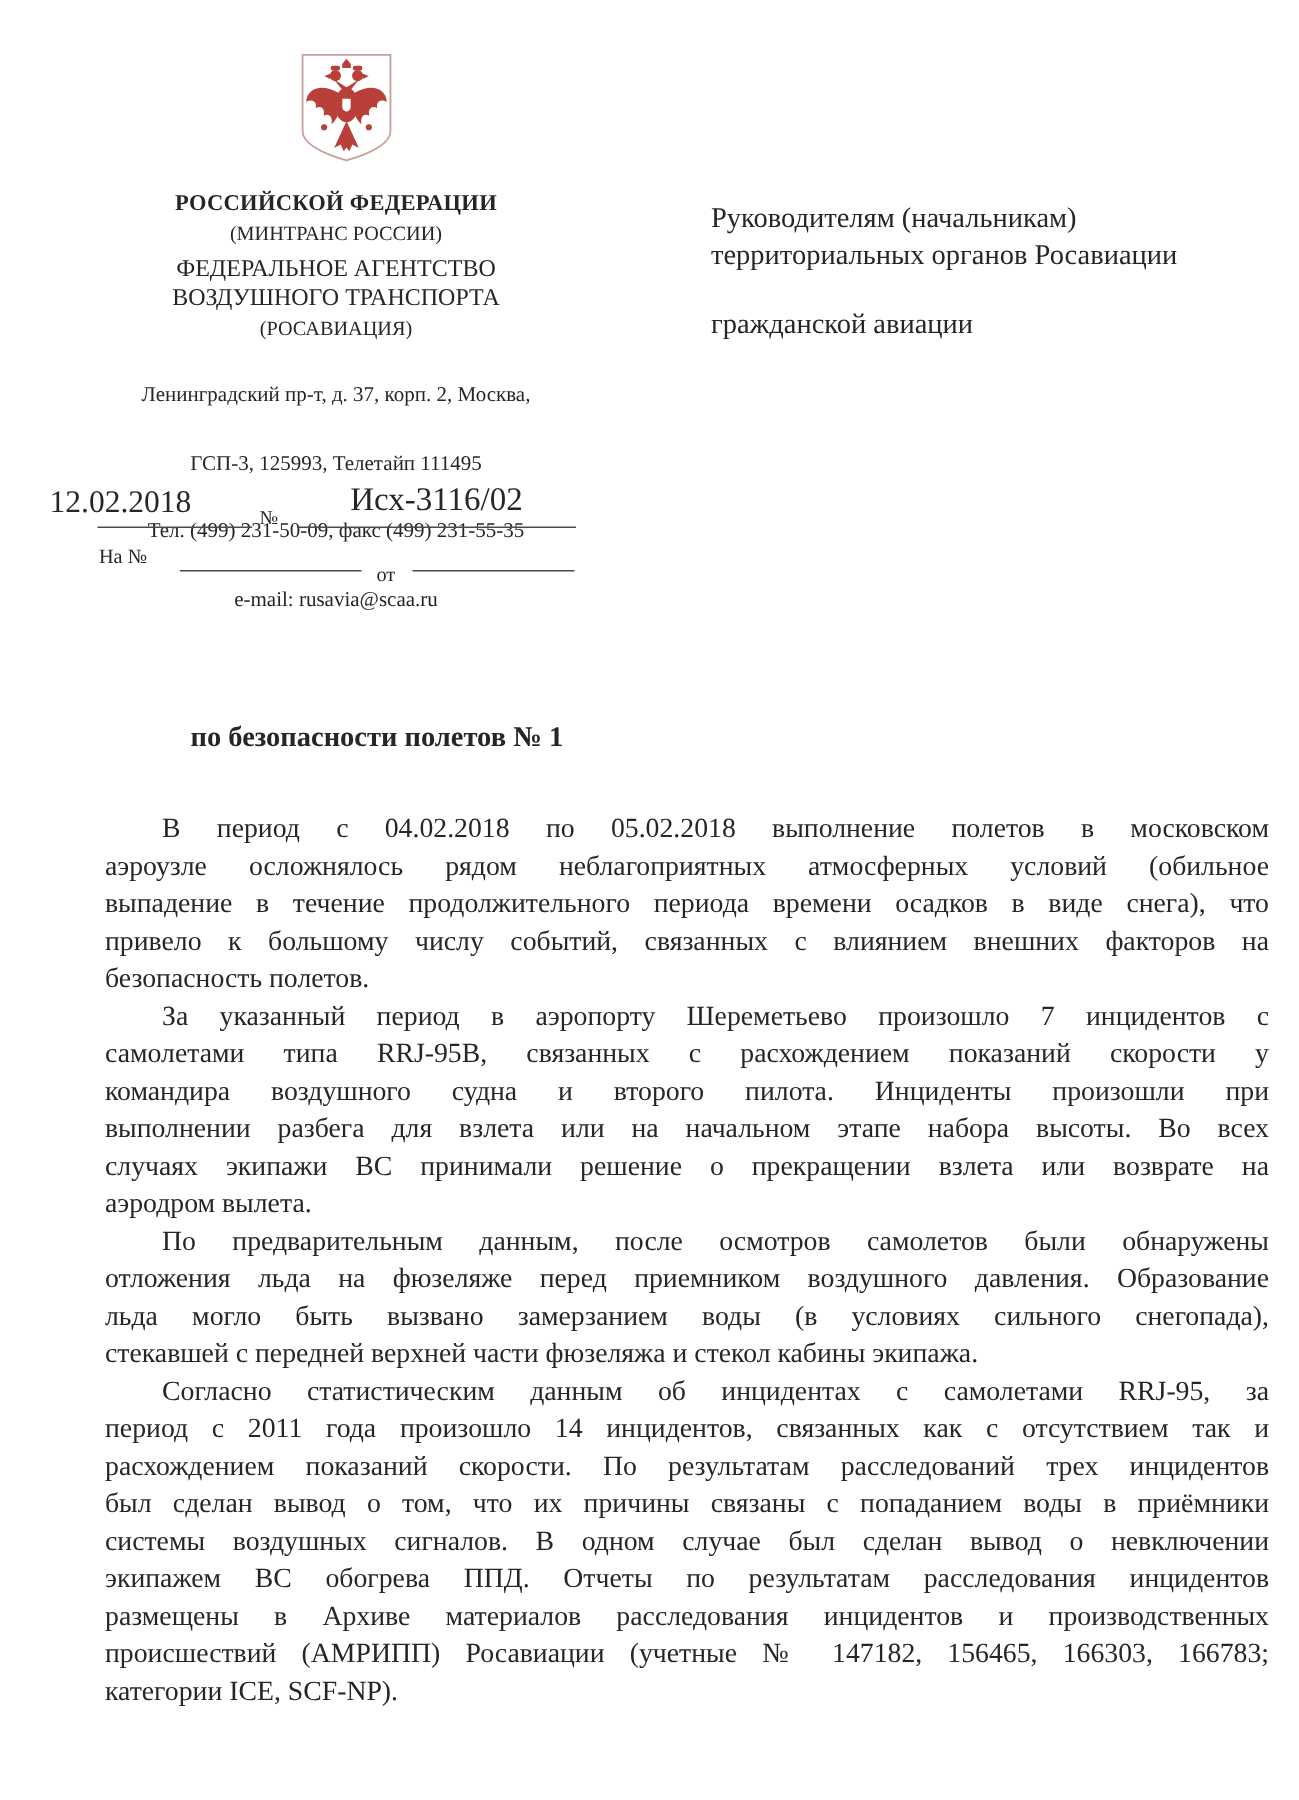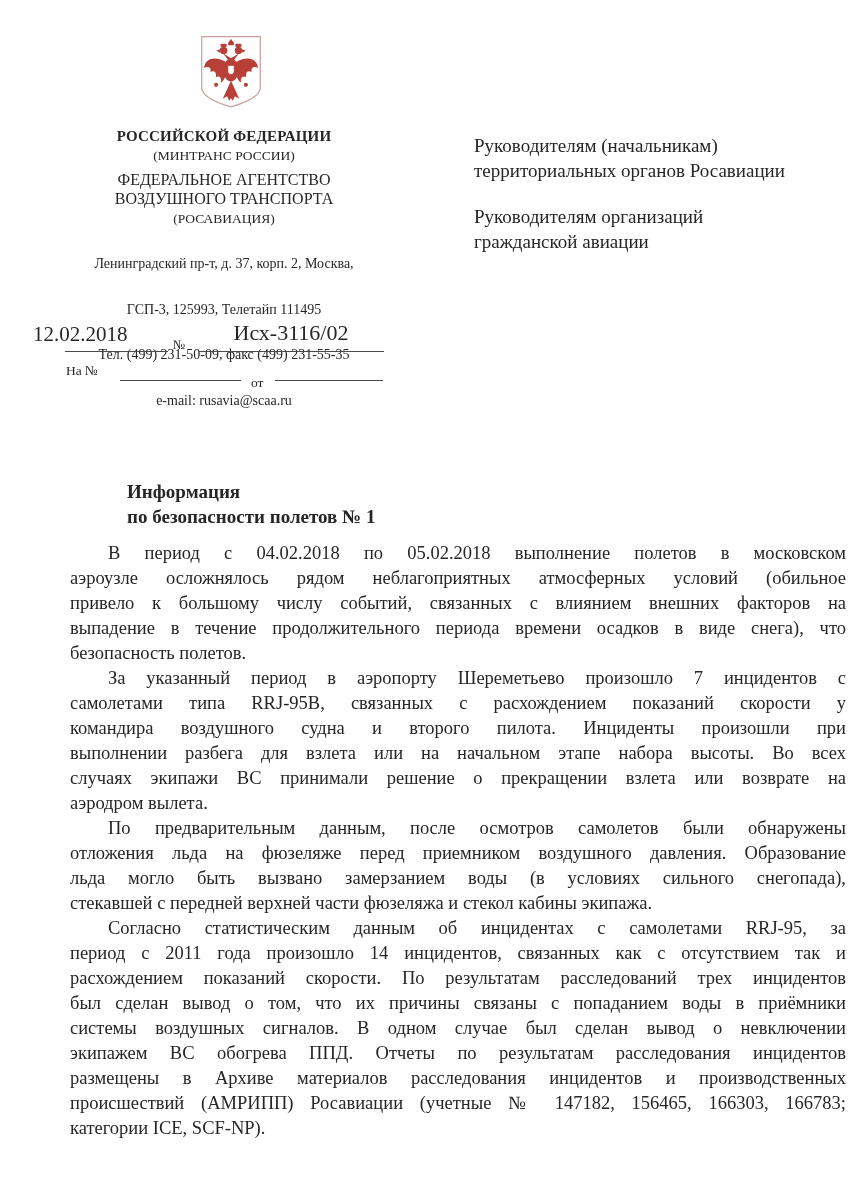--- a/index.html
+++ b/index.html
@@ -78,45 +78,43 @@
       <div class="addr">ГСП-3, 125993, Телетайп 111495</div>
       <div class="addr">Тел. (499) 231-50-09, факс (499) 231-55-35</div>
       <div class="addr">e-mail: rusavia@scaa.ru</div>
     </div>
   </div>
 
   <div class="addressee">
     <div>Руководителям (начальникам)</div>
     <div>территориальных органов Росавиации</div>
     <div class="addressee-block2">
-      <div>Руководителям организаций</div>
       <div>гражданской авиации</div>
     </div>
   </div>
 
   <div class="ref-date">12.02.2018</div>
   <div class="ref-date-line"></div>
   <div class="ref-no-label">№</div>
   <div class="ref-number">Исх-3116/02</div>
   <div class="ref-number-line"></div>
   <div class="ref-reply-label">На №</div>
   <div class="ref-reply-line"></div>
   <div class="ref-from-label">от</div>
   <div class="ref-from-line"></div>
 
   <div class="doc-title">
-    <div>Информация</div>
     <div>по безопасности полетов № 1</div>
   </div>
 
   <div class="bodytext">
     <div class="bl first">В период с 04.02.2018 по 05.02.2018 выполнение полетов в московском</div>
     <div class="bl">аэроузле осложнялось рядом неблагоприятных атмосферных условий (обильное</div>
+    <div class="bl">выпадение в течение продолжительного периода времени осадков в виде снега), что</div>
     <div class="bl">привело к большому числу событий, связанных с влиянием внешних факторов на</div>
-    <div class="bl">выпадение в течение продолжительного периода времени осадков в виде снега), что</div>
     <div class="bl last">безопасность полетов.</div>
 
     <div class="bl first">За указанный период в аэропорту Шереметьево произошло 7 инцидентов с</div>
     <div class="bl">самолетами типа RRJ-95B, связанных с расхождением показаний скорости у</div>
     <div class="bl">командира воздушного судна и второго пилота. Инциденты произошли при</div>
     <div class="bl">выполнении разбега для взлета или на начальном этапе набора высоты. Во всех</div>
     <div class="bl">случаях экипажи ВС принимали решение о прекращении взлета или возврате на</div>
     <div class="bl last">аэродром вылета.</div>
 
     <div class="bl first">По предварительным данным, после осмотров самолетов были обнаружены</div>

